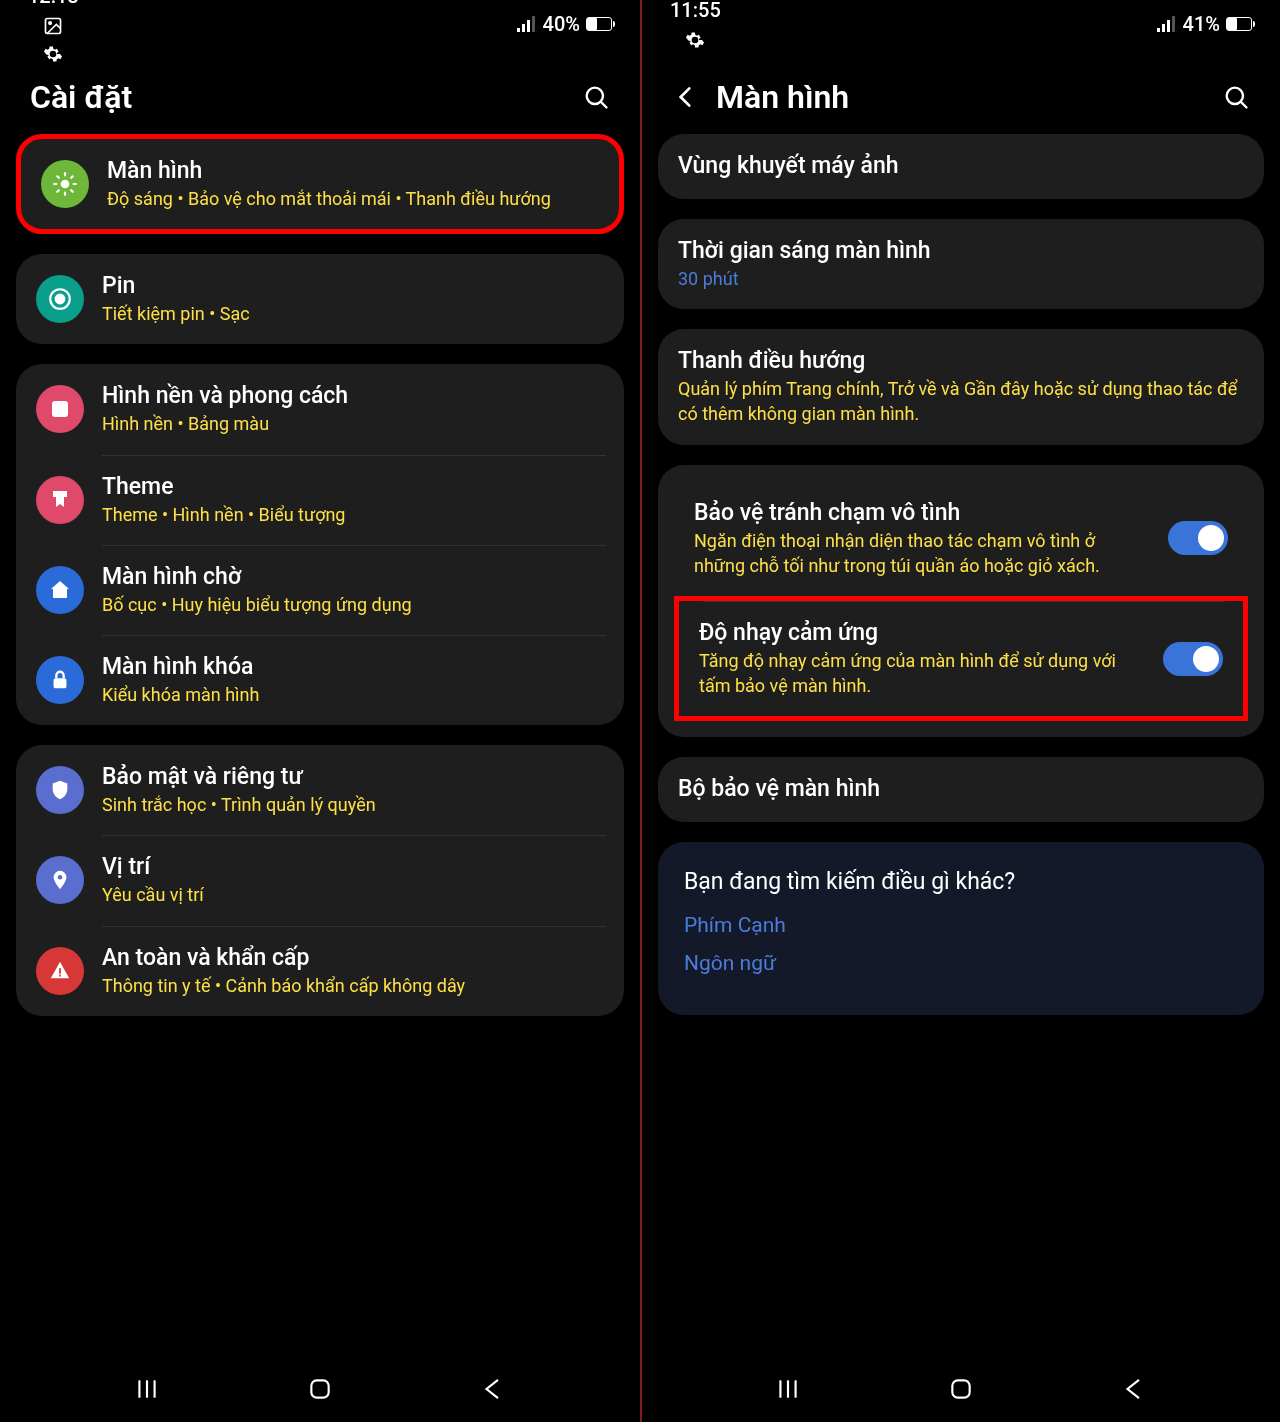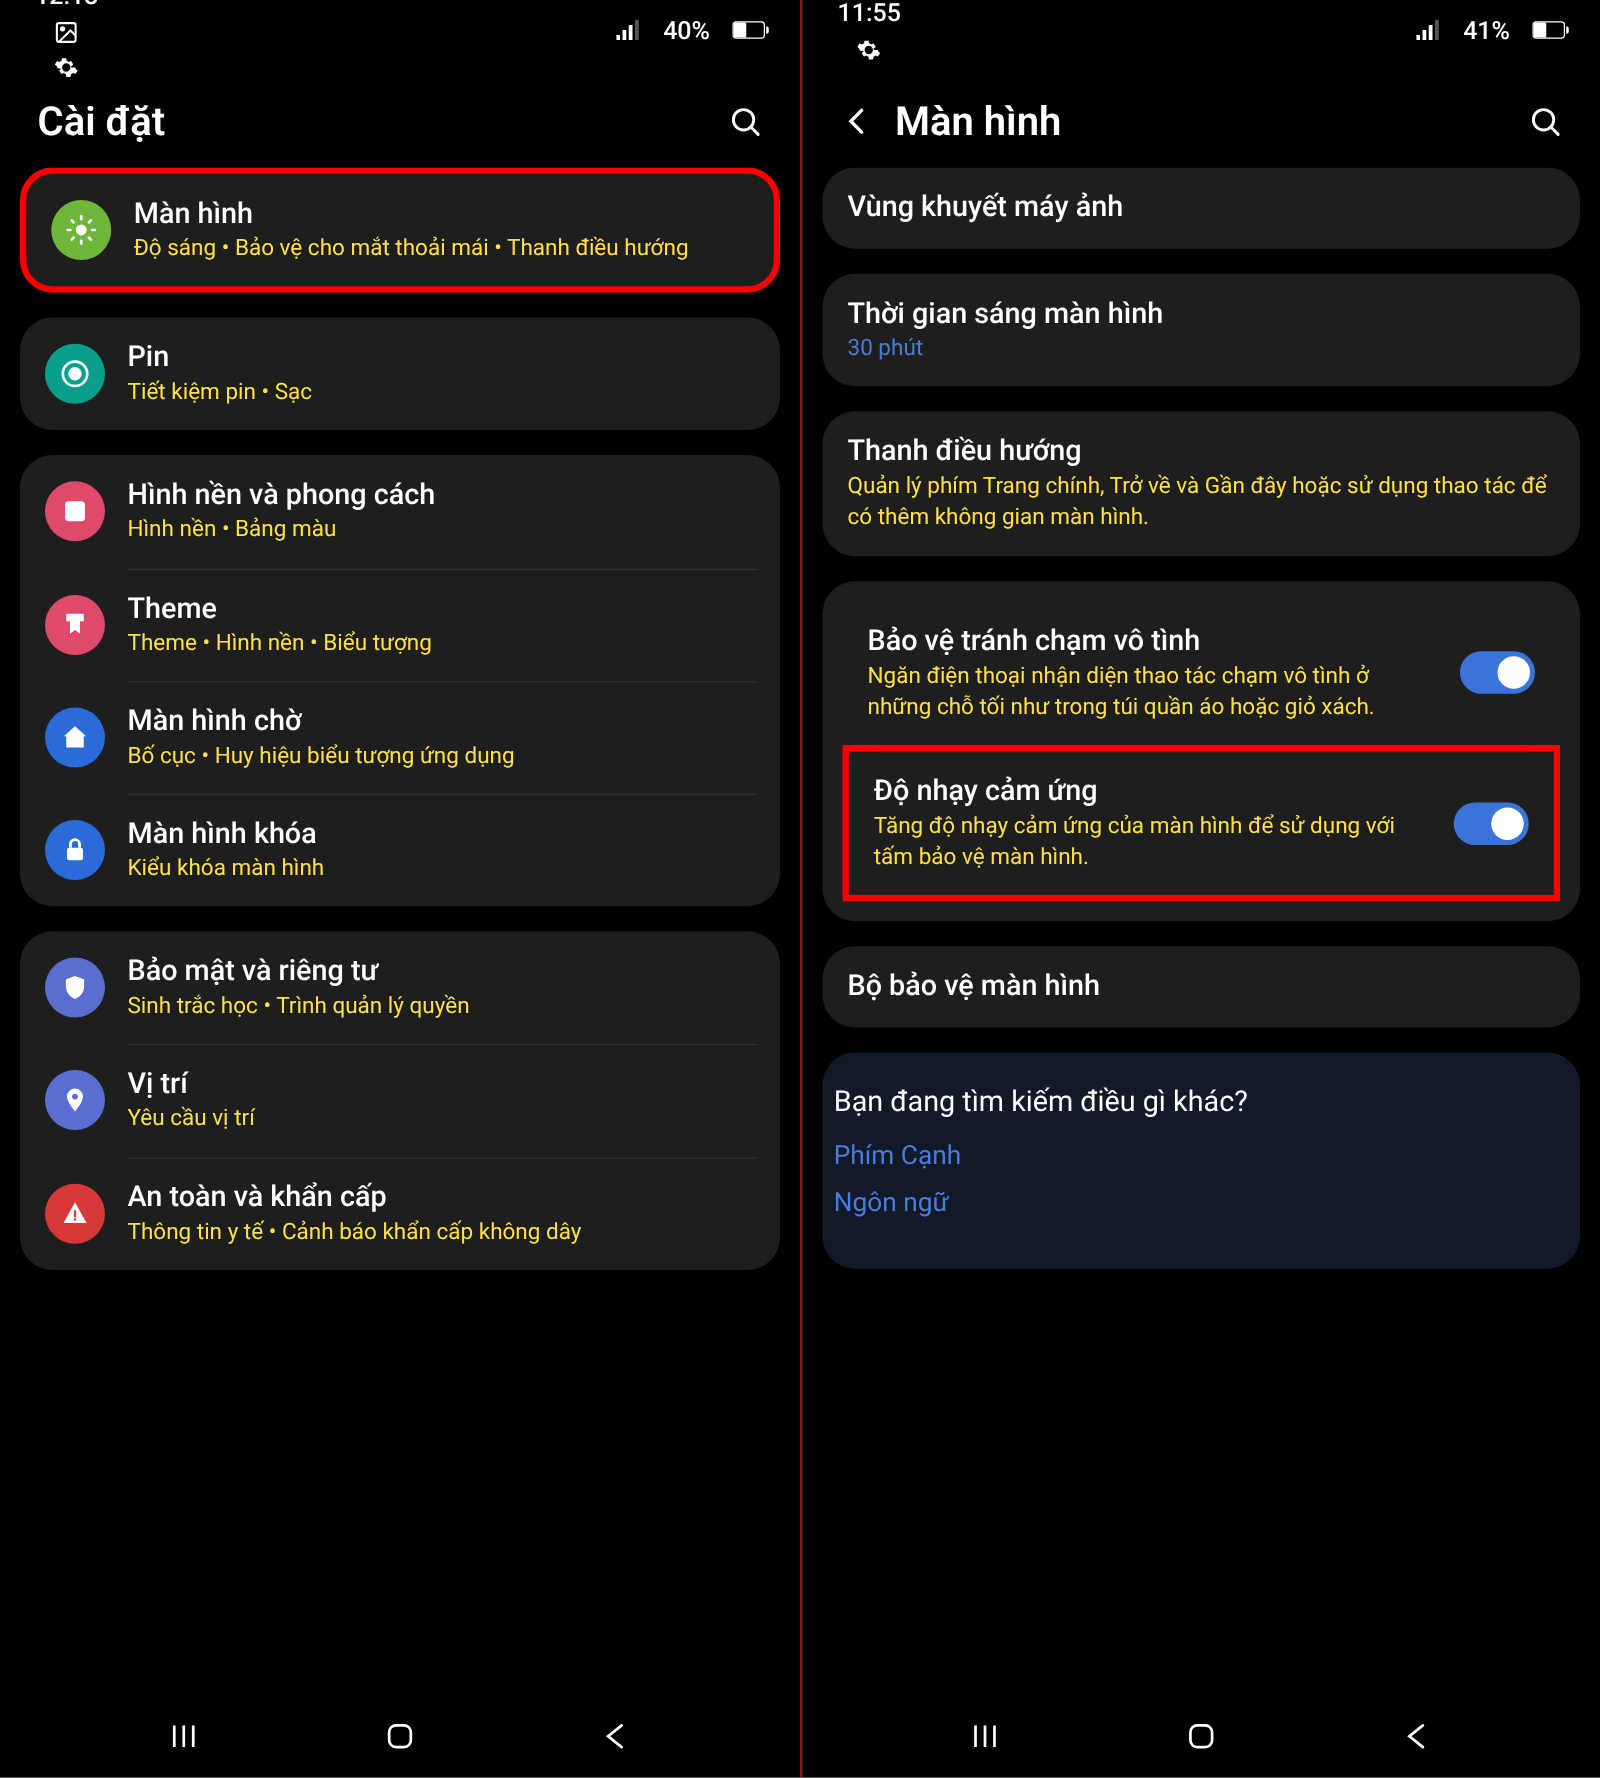--- a/index.html
+++ b/index.html
@@ -24,21 +24,21 @@
 .status-bar {
   height: 48px;
   display: flex;
   justify-content: space-between;
   align-items: center;
   padding: 0 28px;
   font-size: 20px;
   font-weight: 500;
 }
 .status-left { display: flex; align-items: center; gap: 8px; flex-direction: column; }
-.status-right { display: flex; align-items: center; gap: 18px; }
+.status-right { display: flex; align-items: center; gap: 6px; }
 .header {
   padding: 30px 30px 18px 30px;
   display: flex;
   align-items: center;
   justify-content: space-between;
 }
 .header-left { display: flex; align-items: center; gap: 18px; }
 .header-title { font-size: 32px; font-weight: 600; }
 .content { flex: 1; overflow-y: auto; padding: 0 16px; }
 .group {
@@ -86,21 +86,21 @@
   content: '';
   position: absolute;
   width: 26px; height: 26px;
   background: #fff;
   border-radius: 50%;
   top: 4px; right: 4px;
 }
 .lookfor {
   background: #14192a;
   border-radius: 26px;
-  padding: 26px 9px;
+  padding: 26px 26px;
   margin-bottom: 36px;
 }
 .lookfor-title { font-size: 23px; color: #fff; margin-bottom: 18px; }
 .lookfor-link { font-size: 21px; color: #4a7dd9; margin-bottom: 14px; }
 .navbar {
   height: 66px;
   display: flex;
   justify-content: space-around;
   align-items: center;
   padding: 0 60px;

